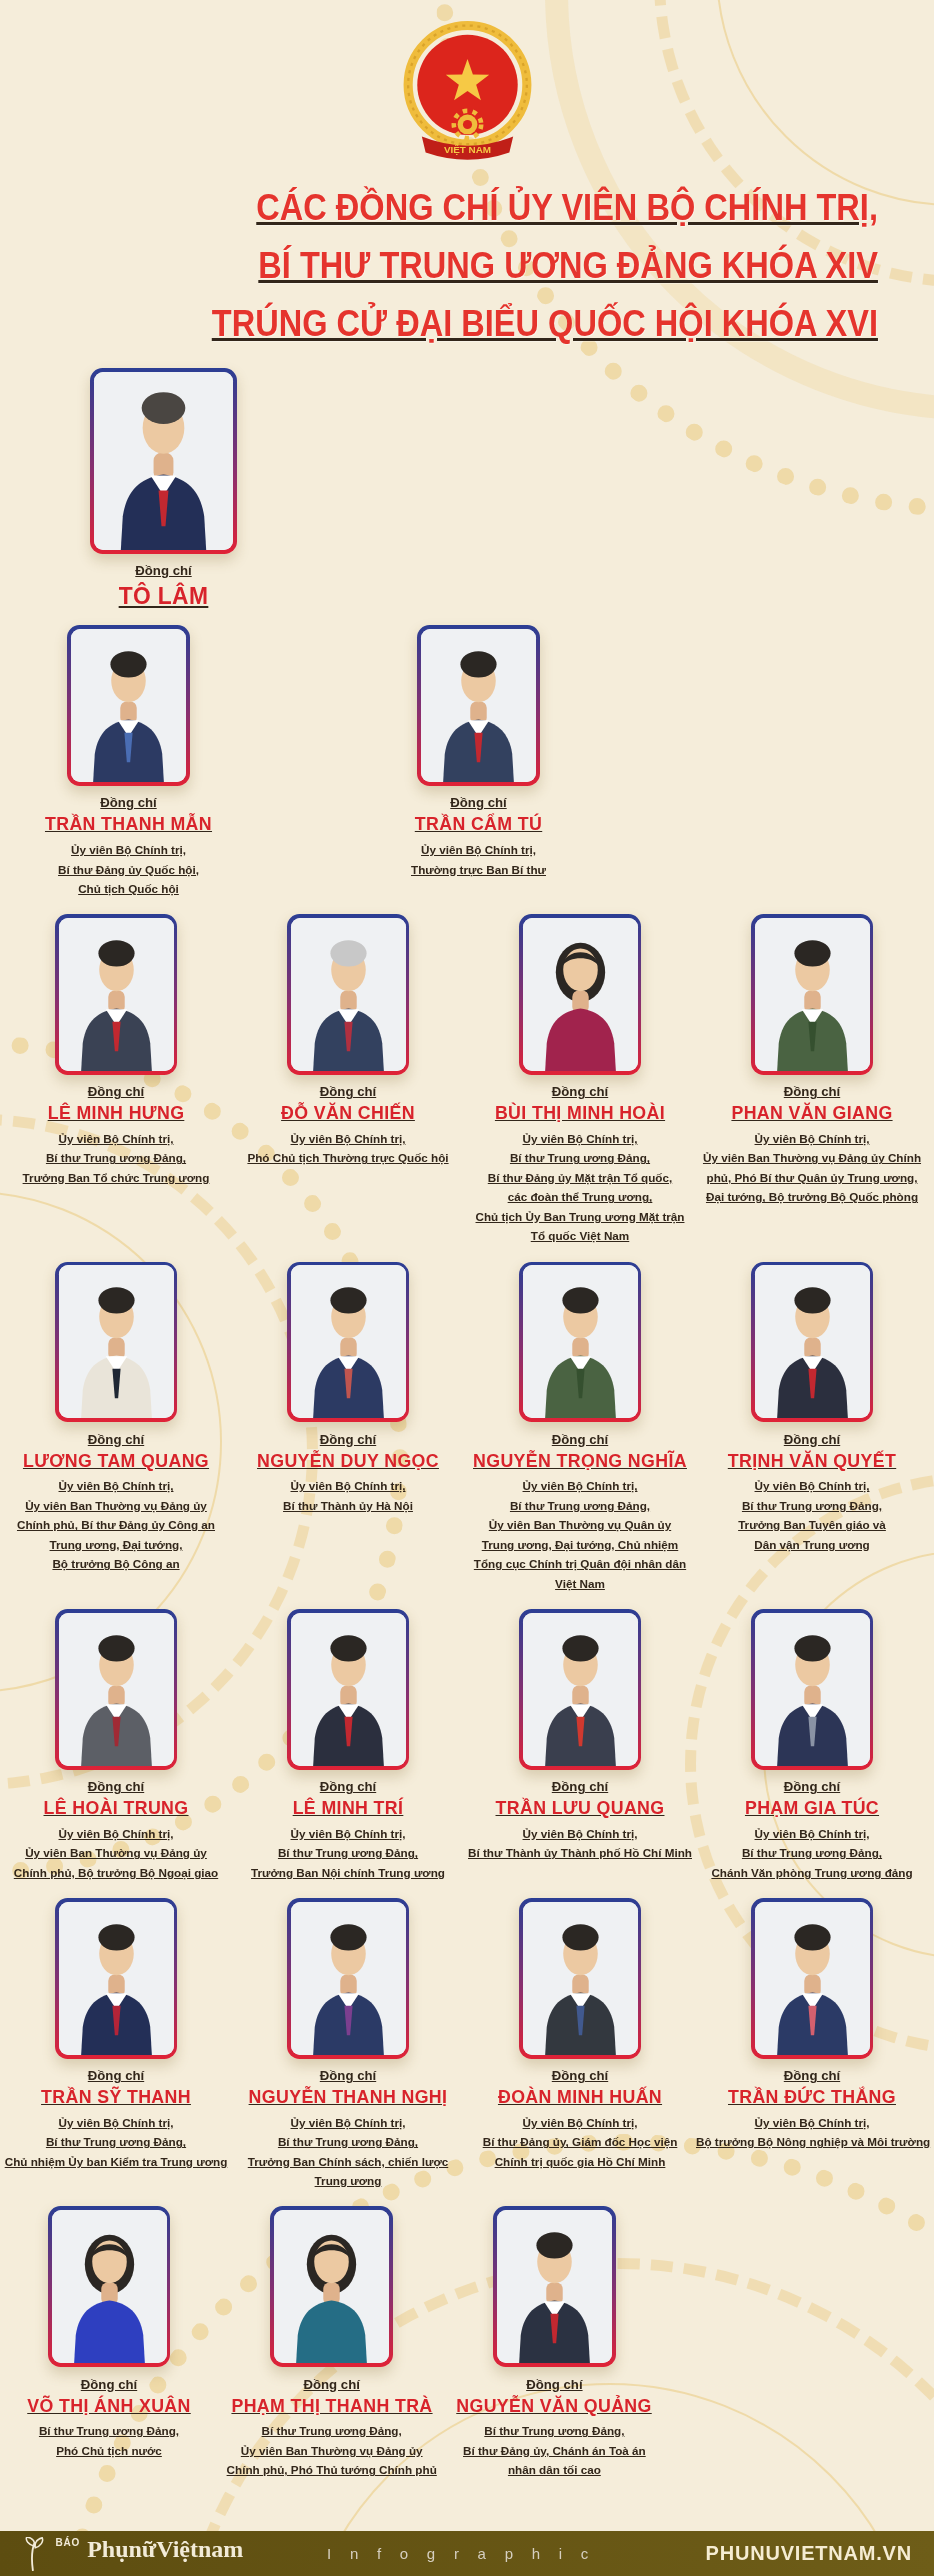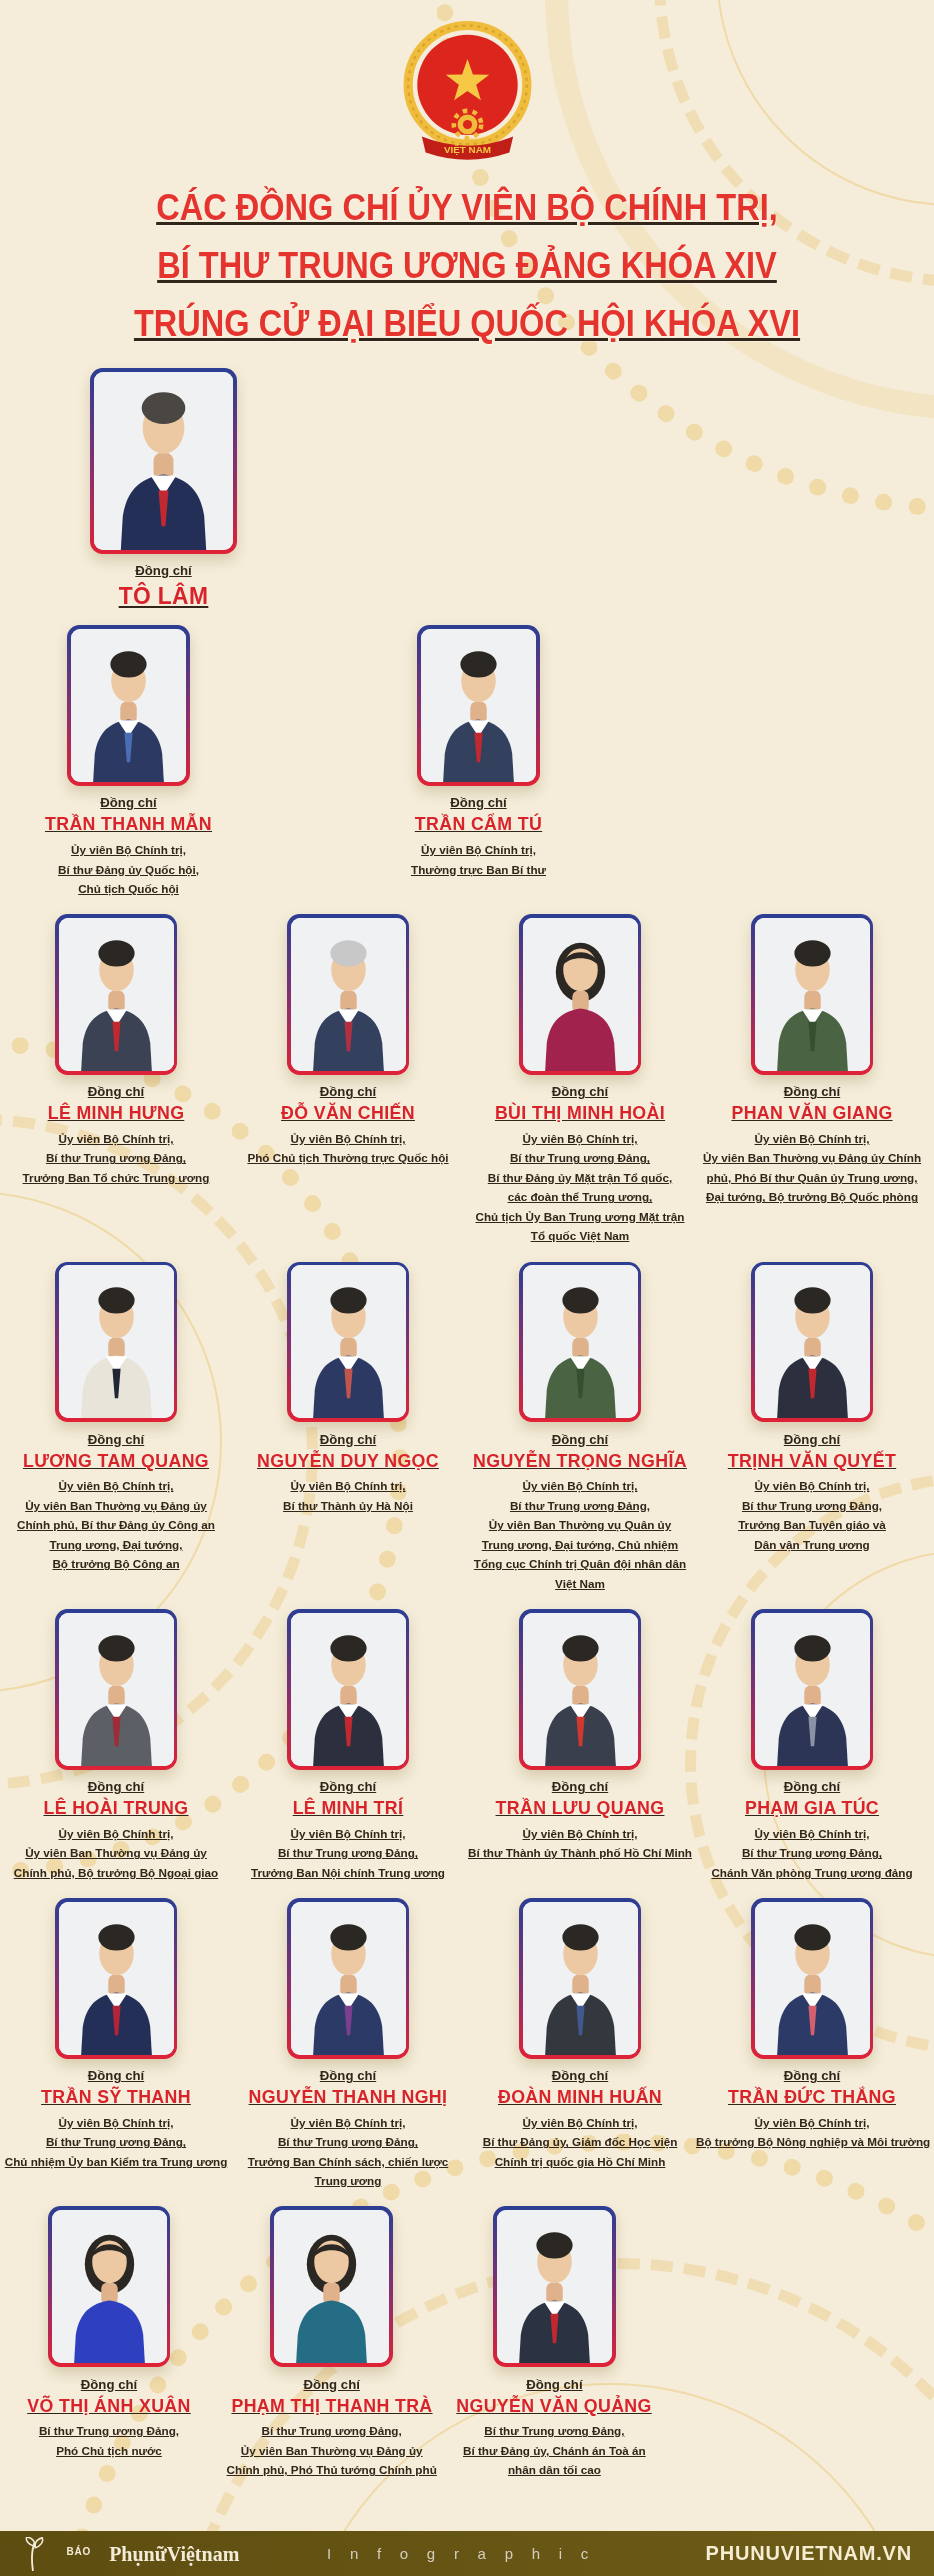--- a/index.html
+++ b/index.html
@@ -13,21 +13,21 @@
   .bg-deco{position:absolute;inset:0;z-index:0;pointer-events:none;}
   .ring{position:absolute;border-radius:50%;}
   .r-dot{border:17px dotted rgba(233,202,128,.55);}
   .r-dash{border:11px dashed rgba(236,206,140,.5);}
   .r-thin{border:2.3px solid rgba(233,202,128,.55);}
   .r-band{border:23.4px solid rgba(240,216,160,.38);}
   
   .main{position:relative;z-index:1;text-decoration:underline;}
   .header{text-align:center;padding-top:17px;}
   .emblem{display:block;margin:0 auto;}
-  .title{margin-top:7.8px;}
+  .title{margin-top:7.8px;text-align:right;}
   .title-line{
     display:block;font-weight:700;font-size:37px;line-height:58px;
     color:#e5342d;letter-spacing:0px;transform:scaleX(.88);transform-origin:center;
     white-space:nowrap;text-shadow:0.8px 0.8px 0 rgba(255,255,255,.45);
   }
   .prow{display:flex;justify-content:flex-start;align-items:flex-start;margin-top:15.6px;}
   .prow.cols-1 .card{width:327px;}
   .prow.cols-2{gap:93px;}
   .prow.cols-2 .card{width:257px;}
   .prow.cols-3{gap:4.7px;}
@@ -51,23 +51,23 @@
   .row-lg .nm{font-size:24px;}
   .roles{margin-top:4.7px;font-size:11.7px;font-weight:700;line-height:19.5px;color:#32261a;}
   .role-line{white-space:nowrap;}
   
   .footer{
     position:absolute;left:0;bottom:0;width:934px;height:45px;z-index:2;
     background:linear-gradient(90deg,#5d4d10,#6e5d18);
     display:flex;align-items:center;justify-content:space-between;
     padding:0 22px;box-sizing:border-box;
   }
-  .logo{display:flex;align-items:center;gap:18px;color:#f2ebd8;}
+  .logo{display:flex;align-items:flex-start;gap:7px;color:#f2ebd8;}
   .logo-bao{font-size:10px;font-weight:700;letter-spacing:0.8px;margin-bottom:4.7px;}
-  .logo-name{font-family:"Liberation Serif", serif;font-size:20px;font-weight:700;line-height:1;}
+  .logo-name{font-family:"Liberation Serif", serif;font-size:24px;font-weight:700;line-height:1;}
   .foot-center{
     position:absolute;left:50%;transform:translateX(-50%);
     font-size:15px;letter-spacing:18.7px;color:#d6cfc0;font-weight:400;white-space:nowrap;
   }
   .foot-site{font-size:20px;font-weight:700;color:#f5ecd2;letter-spacing:0.8px;}
 </style>
 </head>
 <body>
 
 <div class="bg-deco">

